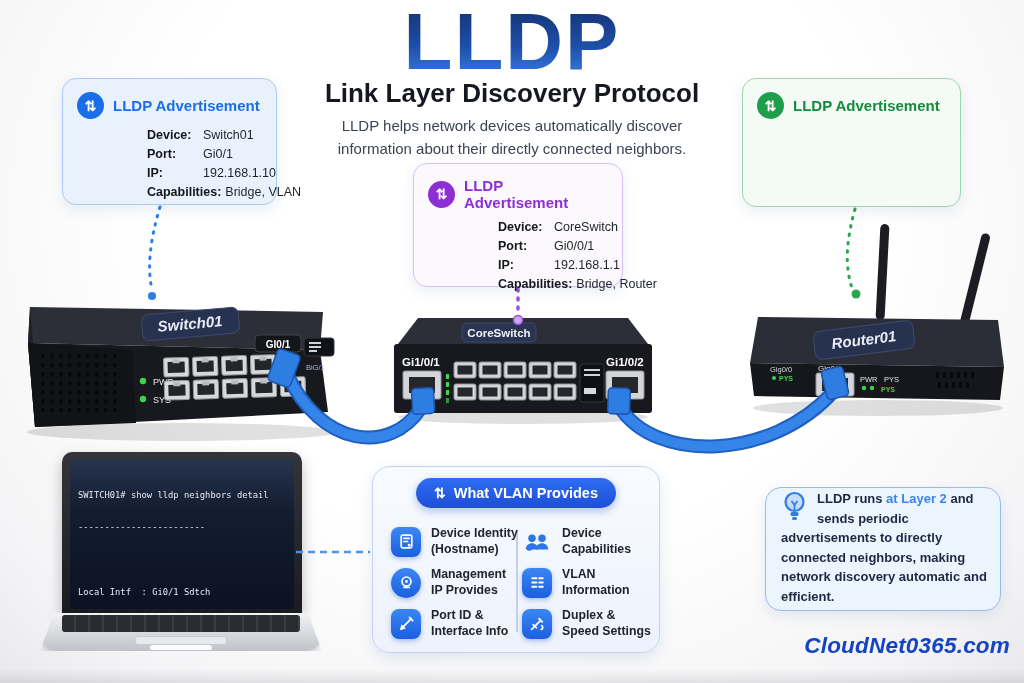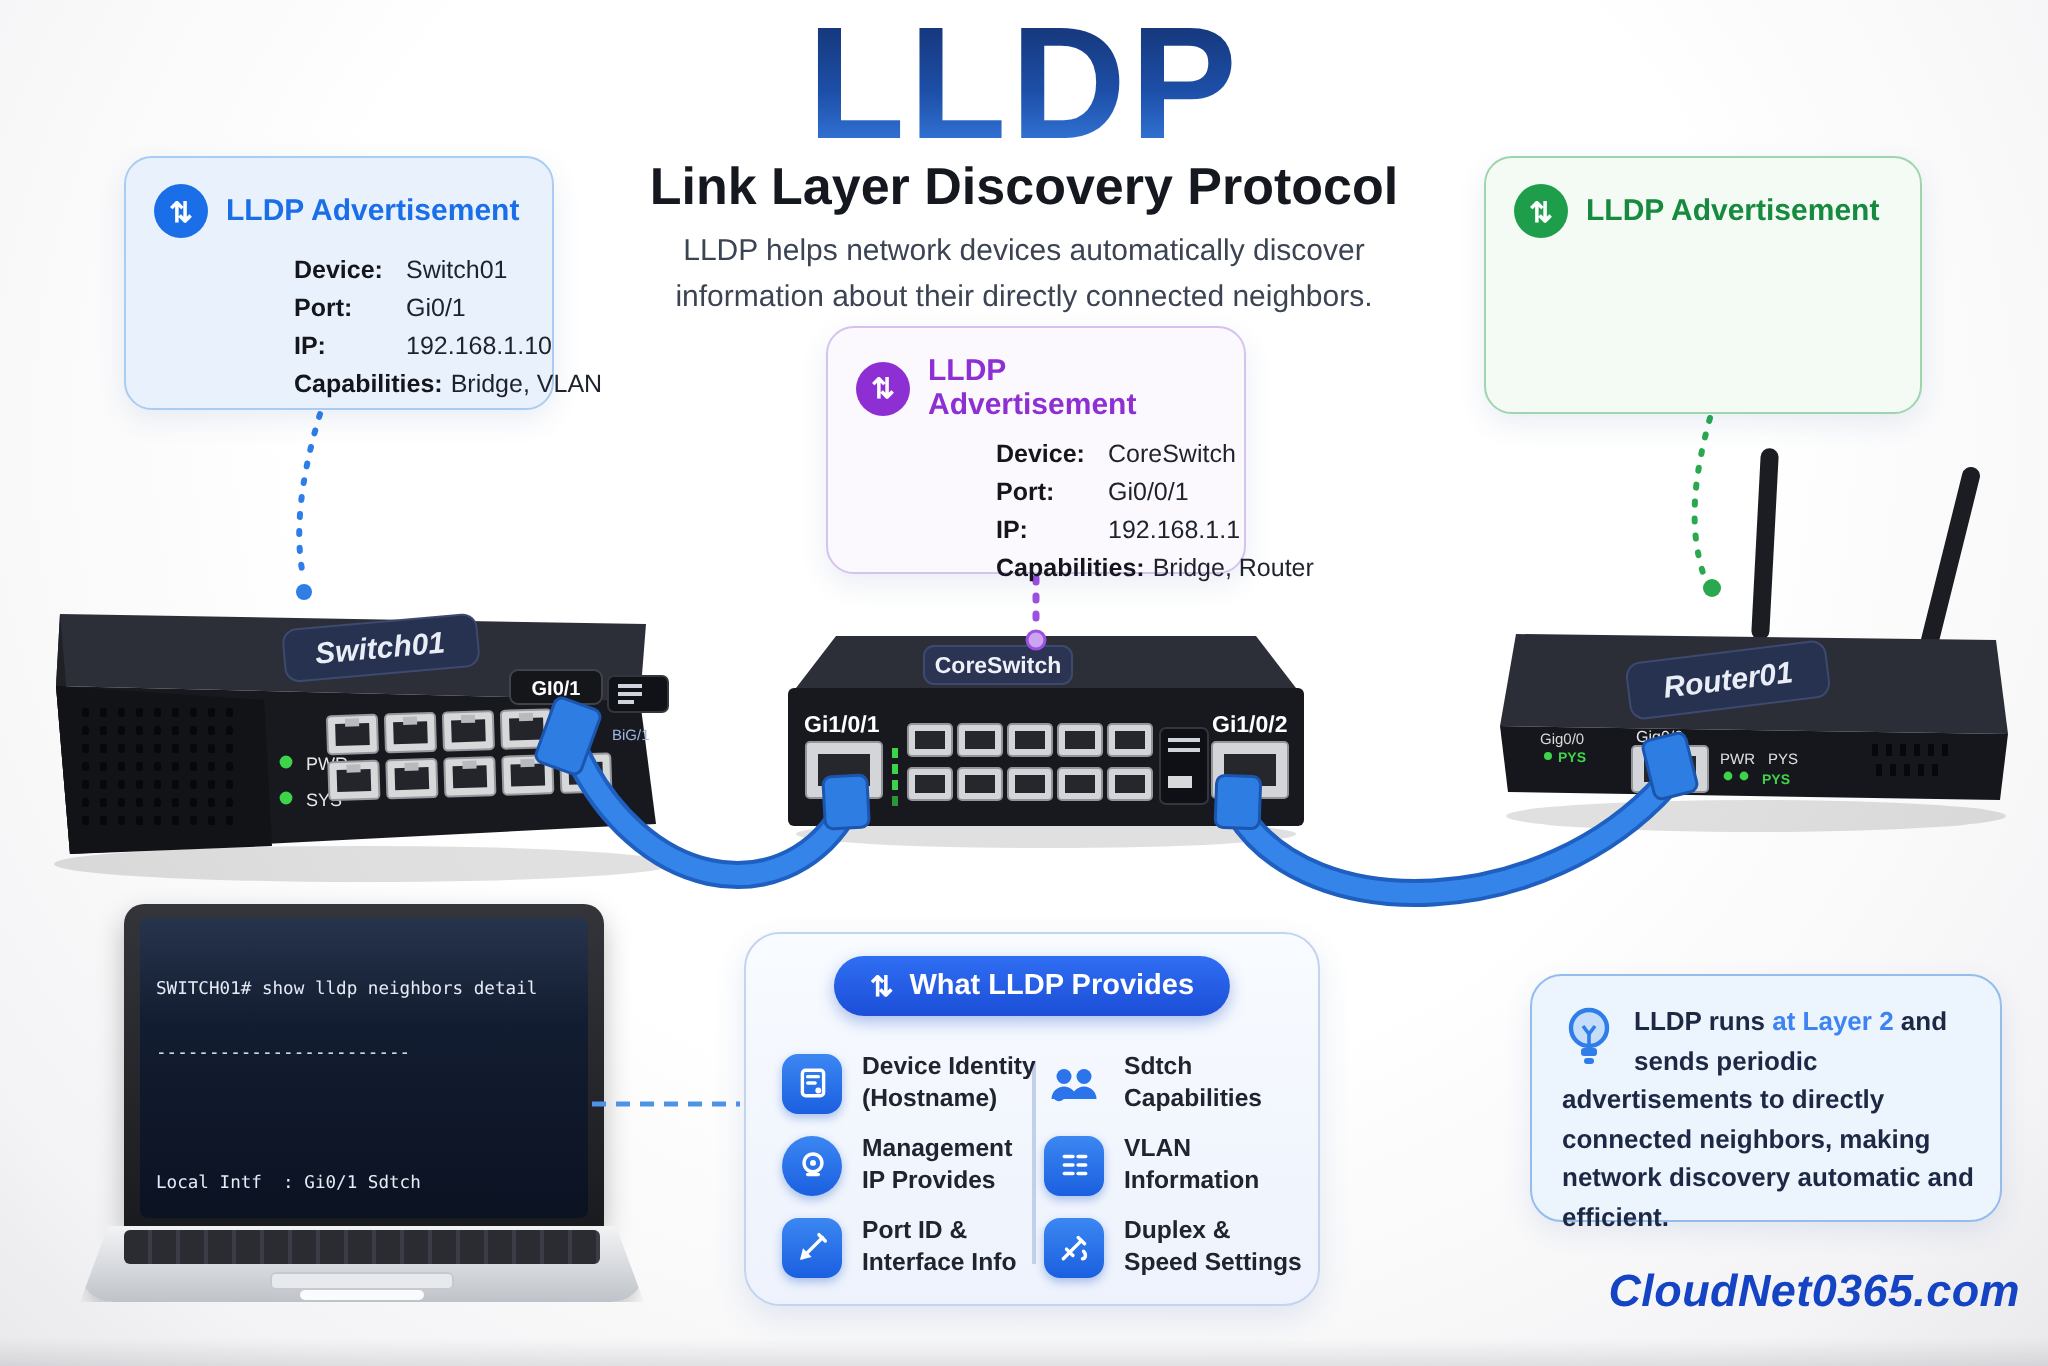--- a/index.html
+++ b/index.html
@@ -81,21 +81,21 @@
   .prov-ic{width:30px;height:30px;border-radius:8px;flex:0 0 auto;
     background:linear-gradient(180deg,#3b87f2,#1b5fe0);display:flex;align-items:center;justify-content:center;
     box-shadow:0 2px 5px rgba(30,90,200,.35);}
   .prov-ic.round{border-radius:50%;}
   .prov-txt{font-size:12.3px;font-weight:600;color:#20242e;line-height:1.25;}
   .prov-div{position:absolute;left:50%;top:64px;bottom:20px;width:1.5px;background:#c2d0ea;}
 
   
   .note{position:absolute;left:765px;top:487px;width:236px;height:124px;border-radius:16px;
     background:#ecf4fe;border:1.6px solid #95bdec;box-shadow:0 5px 14px rgba(40,80,160,.10);
-    padding:13px 13px 10px 15px;}
+    padding:1px 13px 10px 15px;}
   .note p{font-size:13px;font-weight:600;color:#1d2944;line-height:1.5;}
   .note .hl{color:#3d83f2;}
   .note .bulb{float:left;width:27px;height:34px;margin:0 9px 2px 0;}
 
   .brand{position:absolute;left:758px;top:633px;width:252px;text-align:right;
     font-size:22.5px;font-weight:800;color:#1443c4;letter-spacing:.2px;font-style:italic;}
 
   .overlay{position:absolute;left:0;top:0;width:1024px;height:683px;pointer-events:none;}.z2{z-index:2}.z3{z-index:3}.z4{z-index:4}.z6{z-index:6}
 </style>
 </head>
@@ -330,21 +330,21 @@
   </div>
   <div class="laptop-base z3">
     <div class="kbd"></div>
     <div class="trackpad"></div>
     <div class="lip"></div>
   </div>
 
   <div class="provides z6">
     <div class="prov-pill">
       <span class="pi">⇅</span>
-      <span>What LLDP Provides</span>
+      <span>What VLAN Provides</span>
     </div>
     <div class="prov-div"></div>
     <div class="prov-items">
       <div class="prov-item">
         <span class="prov-ic">
           <svg width="17" height="17" viewBox="0 0 16 16" fill="none" stroke="#fff" stroke-width="1.6" stroke-linecap="round">
               <rect x="3" y="2" width="10" height="12" rx="1.5"></rect>
               <line x1="5.5" y1="5" x2="10.5" y2="5"></line>
               <line x1="5.5" y1="8" x2="9" y2="8"></line>
               <circle cx="10.5" cy="11.5" r="0.6" fill="#fff"></circle>
@@ -375,21 +375,21 @@
       <div class="prov-item">
         <span class="prov-ic round" style="background:transparent;box-shadow:none;">
           <svg width="30" height="30" viewBox="0 0 24 24" fill="#2b74ea">
               <circle cx="8" cy="9" r="3"></circle>
               <circle cx="16" cy="9" r="3"></circle>
               <path d="M3 18 c0-3 2.5-5 5-5 s5 2 5 5 Z"></path>
               <path d="M11 18 c0-3 2.5-5 5-5 s5 2 5 5 Z"></path>
               <circle cx="6" cy="16.5" r="2.4"></circle>
             </svg>
         </span>
-        <span class="prov-txt"><span>Sdtch</span><br><span>Capabilities</span></span>
+        <span class="prov-txt"><span>Device</span><br><span>Capabilities</span></span>
       </div>
       <div class="prov-item">
         <span class="prov-ic">
           <svg width="17" height="17" viewBox="0 0 16 16" fill="none" stroke="#fff" stroke-width="1.7" stroke-linecap="round">
               <line x1="3" y1="4" x2="7" y2="4"></line>
               <line x1="9.5" y1="4" x2="13" y2="4"></line>
               <line x1="3" y1="8" x2="7" y2="8"></line>
               <line x1="9.5" y1="8" x2="13" y2="8"></line>
               <line x1="3" y1="12" x2="7" y2="12"></line>
               <line x1="9.5" y1="12" x2="13" y2="12"></line>

